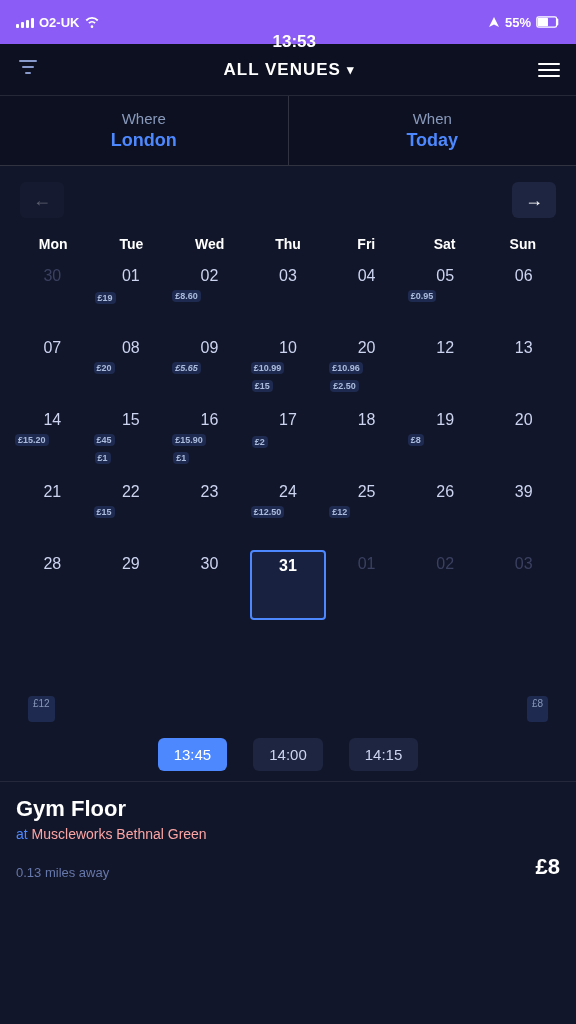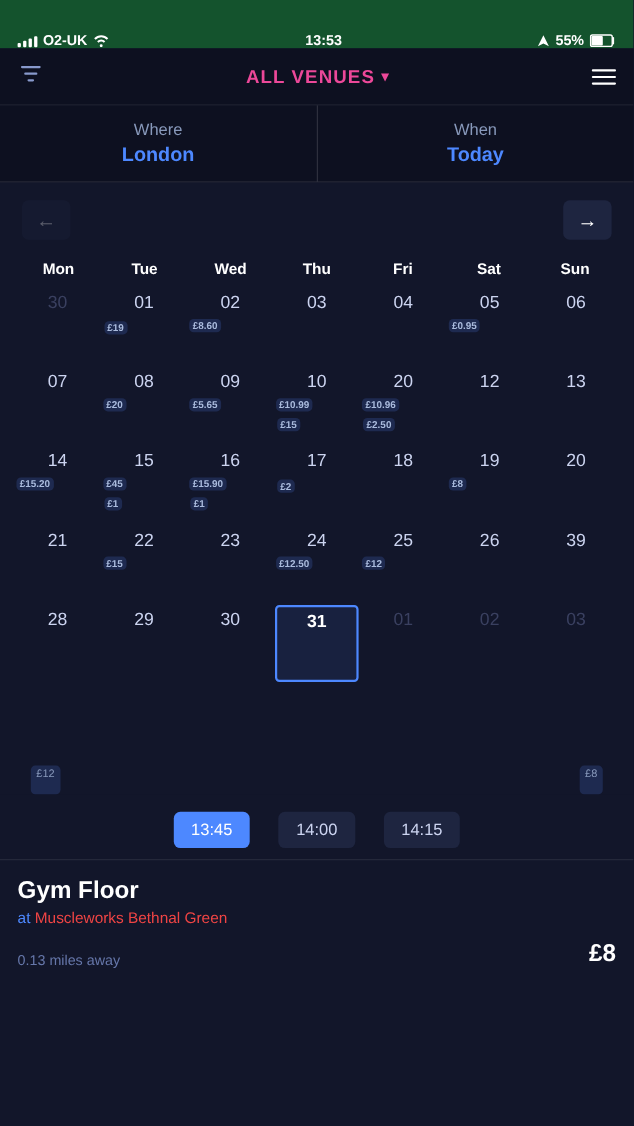--- a/index.html
+++ b/index.html
@@ -9,47 +9,47 @@
       height: 1024px;
       background: #12162a;
       font-family: -apple-system, BlinkMacSystemFont, 'Helvetica Neue', sans-serif;
       color: #fff;
       overflow: hidden;
     }
 
     
     .status-bar {
       height: 44px;
-      background: #14532d;
-      display: flex;
-      align-items: flex-end;
+      background: #8b5cf6;
+      display: flex;
+      align-items: center;
       justify-content: space-between;
       padding: 0 16px;
       font-size: 13px;
       font-weight: 600;
     }
     .status-left { display: flex; align-items: center; gap: 5px; }
-    .status-center { font-size: 13px; font-weight: 600; margin-top: 40px; }
+    .status-center { font-size: 17px; font-weight: 600; margin-top: 40px; }
     .status-right { display: flex; align-items: center; gap: 5px; }
     .signal-bars { display: flex; align-items: flex-end; gap: 2px; height: 12px; }
     .signal-bar { width: 3px; background: #fff; border-radius: 1px; }
 
     
     .nav-bar {
       height: 52px;
       background: #0d1020;
       display: flex;
       align-items: center;
       justify-content: space-between;
       padding: 0 16px;
       border-bottom: 1px solid rgba(255,255,255,0.1);
     }
     .nav-filter-icon { color: #8899cc; font-size: 20px; }
     .nav-title {
-      color: #ec4899;
+      color: #ffffff;
       font-size: 17px;
       font-weight: 700;
       letter-spacing: 1px;
       display: flex;
       align-items: center;
       gap: 6px;
     }
     .nav-chevron { font-size: 13px; }
     .nav-menu { display: flex; flex-direction: column; gap: 4px; }
     .nav-menu span { display: block; width: 22px; height: 2px; background: #fff; border-radius: 1px; }
@@ -341,21 +341,21 @@
       </div>
       <div class="cal-cell">
         <div class="cal-day-num">07</div>
       </div>
       <div class="cal-cell">
         <div class="cal-day-num">08</div>
         <div class="price-badge" style="top: 28px; left: 1px;">£20</div>
       </div>
       <div class="cal-cell">
         <div class="cal-day-num">09</div>
-        <div class="price-badge" style="top: 28px; left: 1px;">£5.65</div>
+        <div class="price-badge" style="top: 28px; left: 1px; font-style: italic;">£5.65</div>
       </div>
       <div class="cal-cell">
         <div class="cal-day-num">10</div>
         <div class="price-badge" style="top: 28px; left: 1px;">£10.99</div>
         <div class="price-badge" style="top: 46px; left: 2px;">£15</div>
       </div>
       <div class="cal-cell">
         <div class="cal-day-num">20</div>
         <div class="price-badge" style="top: 28px; left: 1px;">£10.96</div>
         <div class="price-badge" style="top: 46px; left: 2px;">£2.50</div>
@@ -452,19 +452,19 @@
     <div class="time-slot active">13:45</div>
     <div class="time-slot">14:00</div>
     <div class="time-slot">14:15</div>
   </div>
 
 <div class="class-listing">
   <div class="class-name">Gym Floor</div>
   <div class="class-venue">
     <span>at</span>
     <span> </span>
-    <span style="color:#ef4444;">Muscleworks Bethnal Green</span>
+    <span style="color:#fca5a5;">Muscleworks Bethnal Green</span>
   </div>
   <div class="class-footer">
     <span class="class-distance">0.13 miles away</span>
     <span class="class-price">£8</span>
   </div>
 </div>
 
 </body></html>

